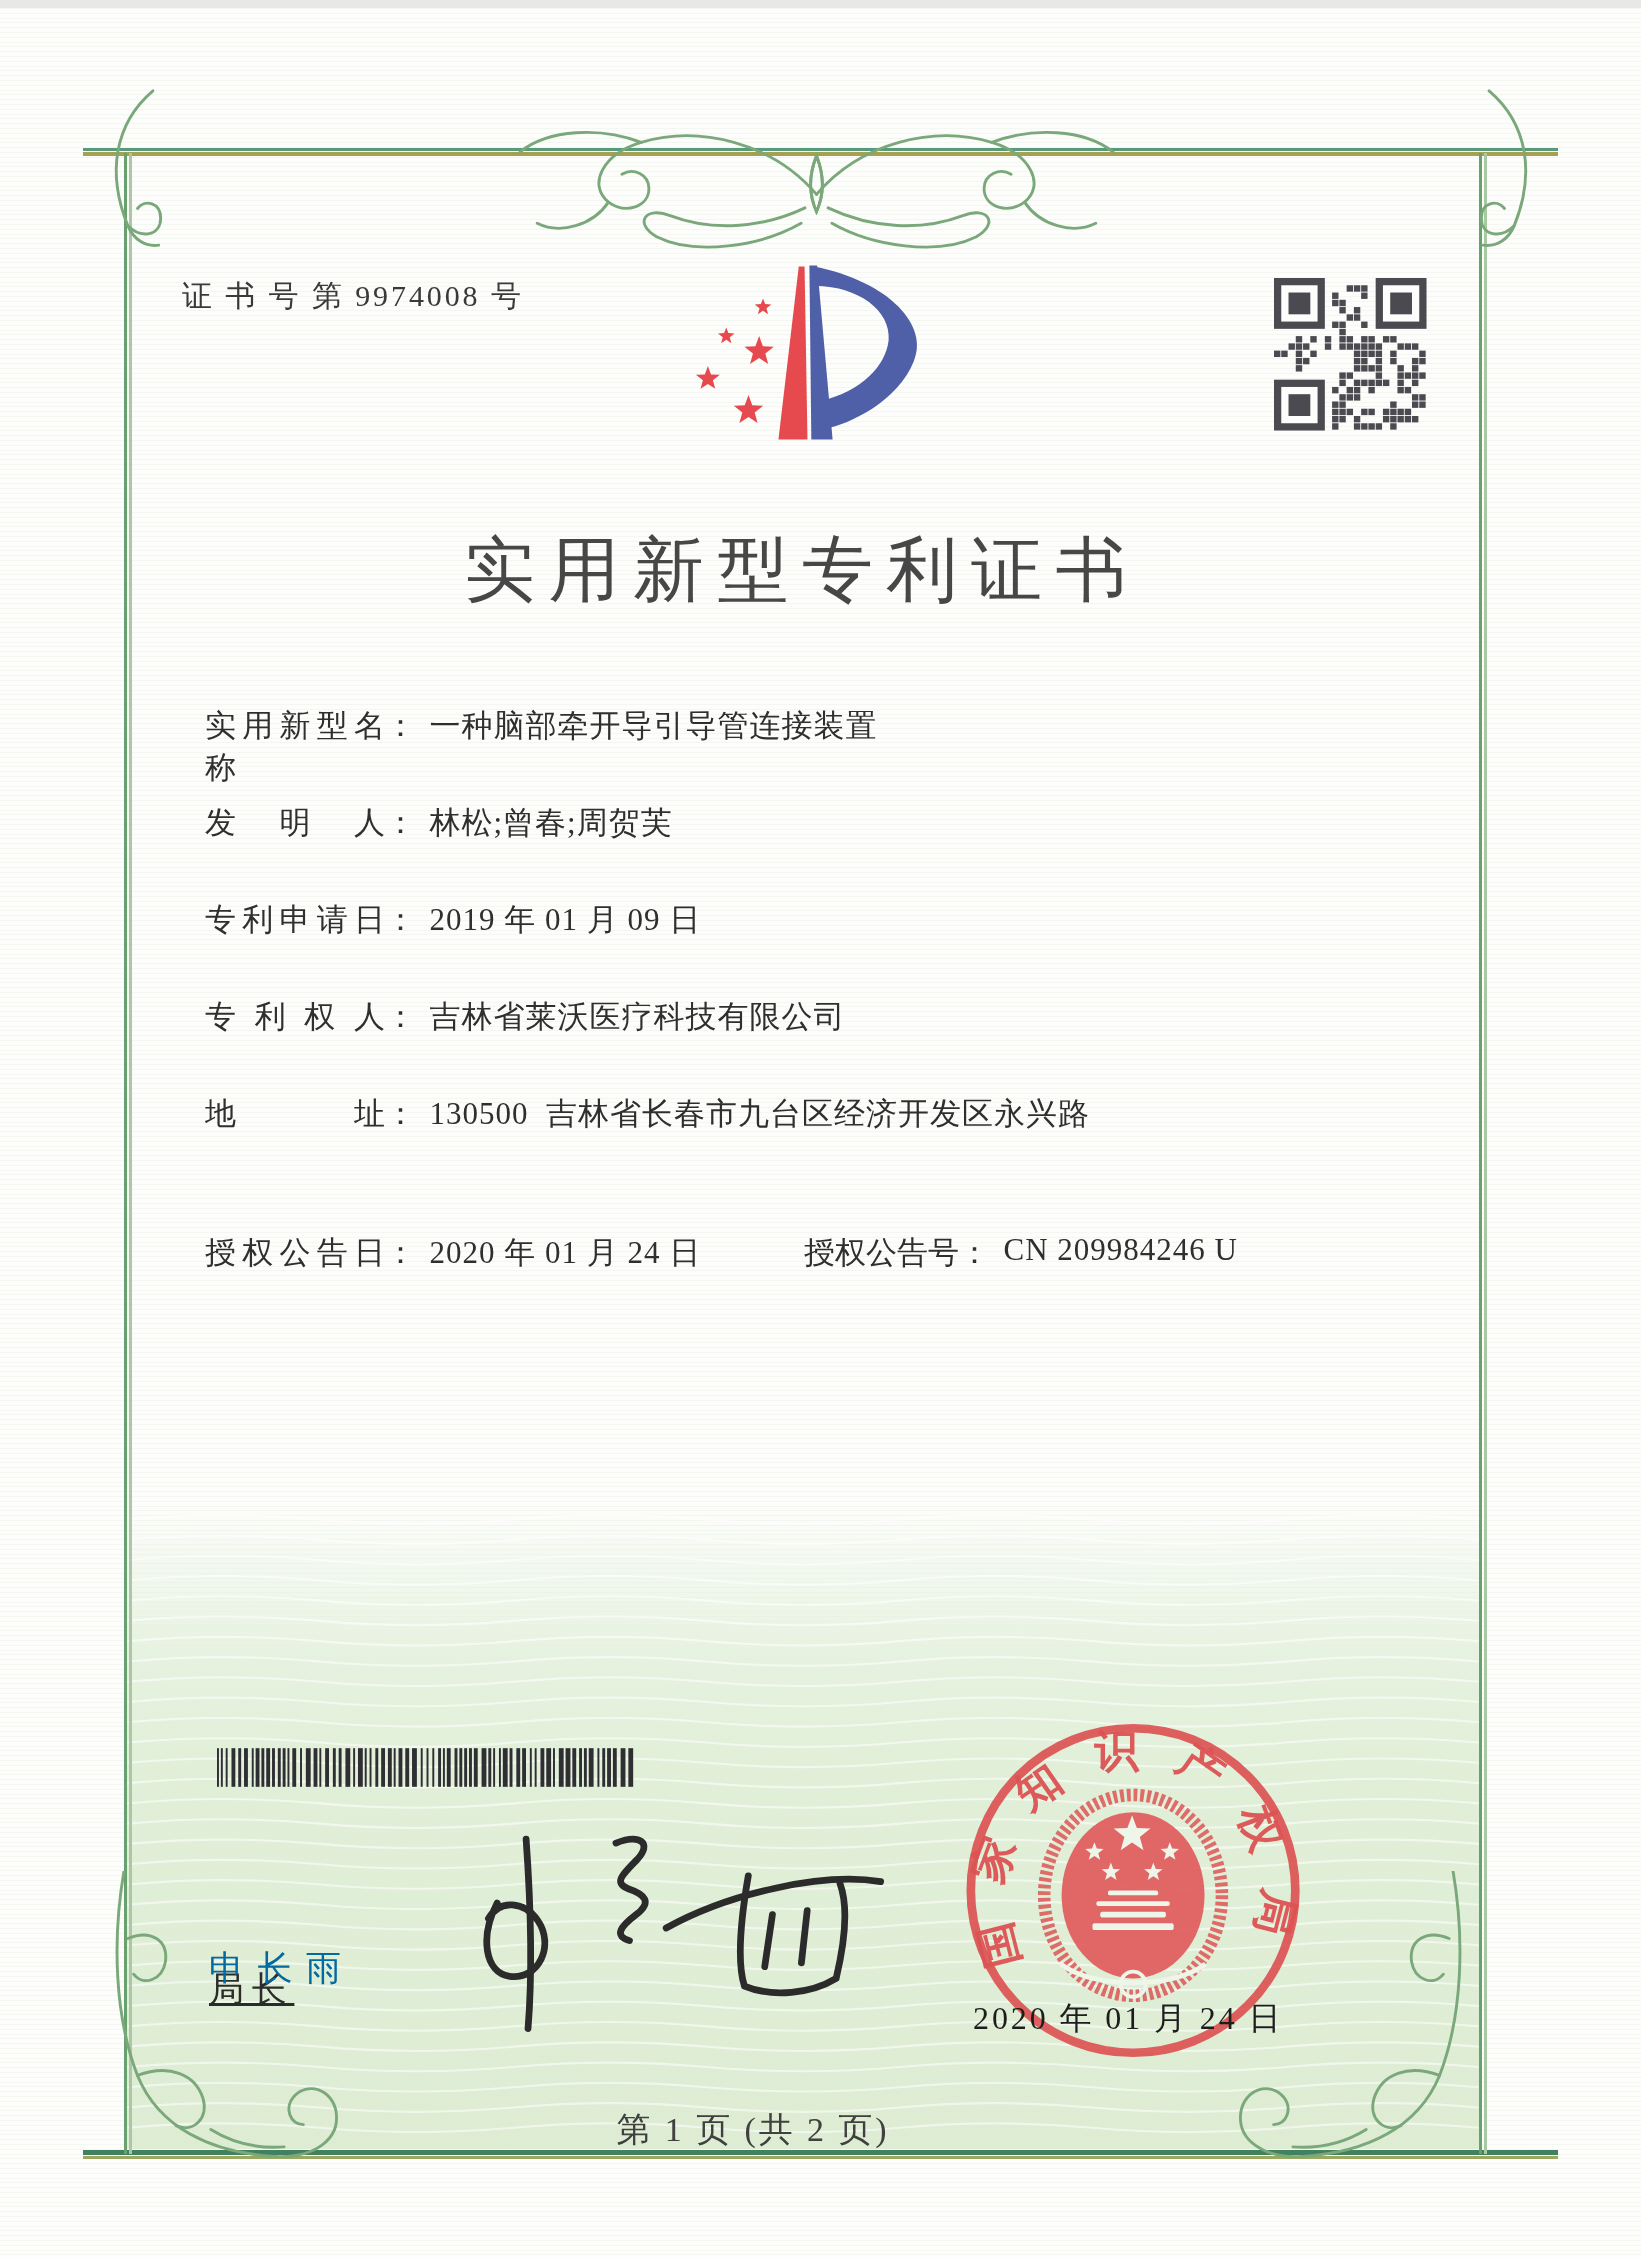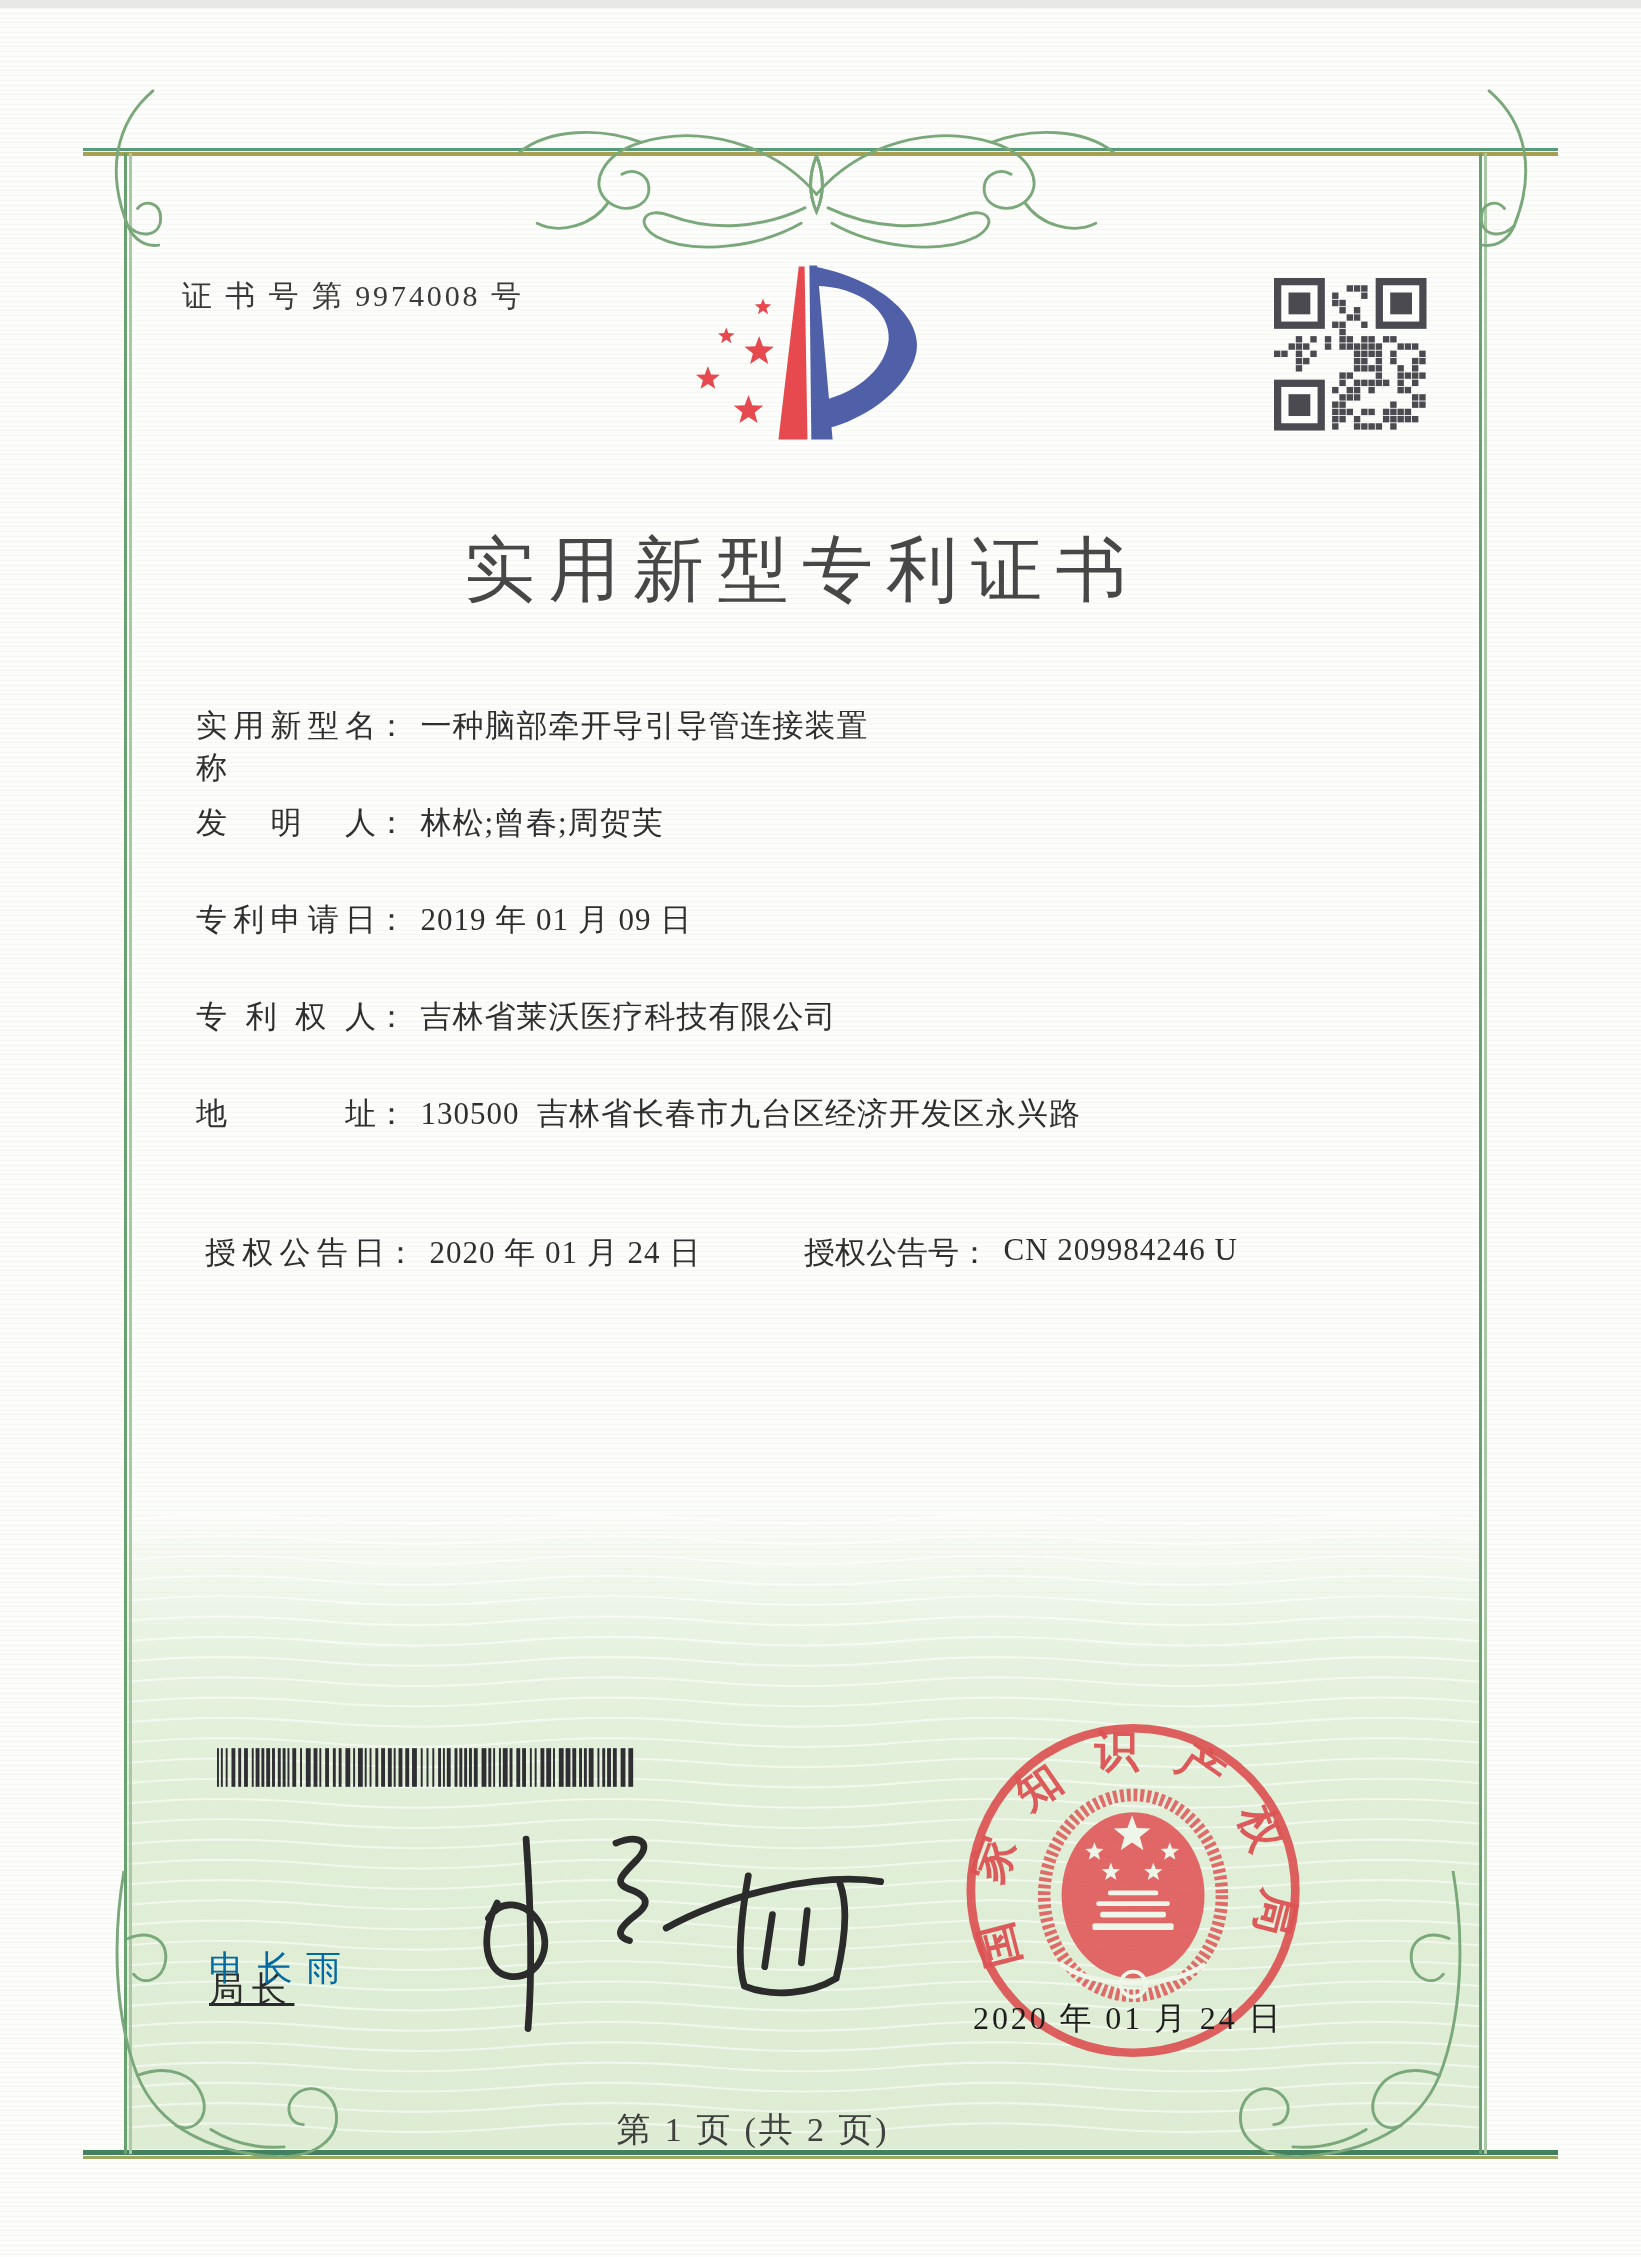--- a/index.html
+++ b/index.html
@@ -17,21 +17,21 @@
         background:linear-gradient(180deg,#579a7c 0 2.9px,rgba(0,0,0,0) 2.9px 3.9px,#a8a051 3.9px 6.8px);}
   .hline-bottom{left:83px;top:2142px;width:1475px;height:8.7px;z-index:4;
         background:linear-gradient(180deg,#42815f 0 4.8px,rgba(0,0,0,0) 4.8px 5.8px,#9aa95f 5.8px 7.7px);}
   .orn{z-index:4;}
   .mirror{transform:scaleX(-1);}
   
   .content{position:absolute;inset:0;z-index:5;}
   .cert-no{left:182px;top:268px;font-size:30px;letter-spacing:2.9px;color:#3a3a3a;white-space:pre;}
   .title{left:39px;top:515px;width:1526px;text-align:center;font-size:71px;font-weight:normal;
         letter-spacing:13.5px;color:#474747;}
-  .fields{left:196px;top:697px;}
+  .fields{left:205px;top:697px;}
   .field-row{height:97px;font-size:31px;}
   .flabel{display:inline-block;width:180px;text-align:justify;text-align-last:justify;vertical-align:top;}
   .fcolon{display:inline-block;vertical-align:top;}
   .fvalue{display:inline-block;margin-left:13.5px;letter-spacing:1px;white-space:pre;vertical-align:top;}
   .grant-row{left:205px;top:1224px;font-size:31px;width:1255px;}
   .grant-b{position:absolute;left:599px;top:0;white-space:nowrap;}
   .paras{left:205px;top:1348px;width:1247px;}
   .paras p{margin:0;font-size:32px;line-height:62px;text-align:justify;text-indent:64px;color:#2b2b2b;}
   .signer-title{left:209px;top:1958px;font-size:35px;letter-spacing:7.7px;color:#2b2b2b;z-index:6;text-decoration:underline;}
   .signer-name{left:209px;top:1937px;font-size:35px;letter-spacing:13.5px;color:#0369a1;z-index:6;}

